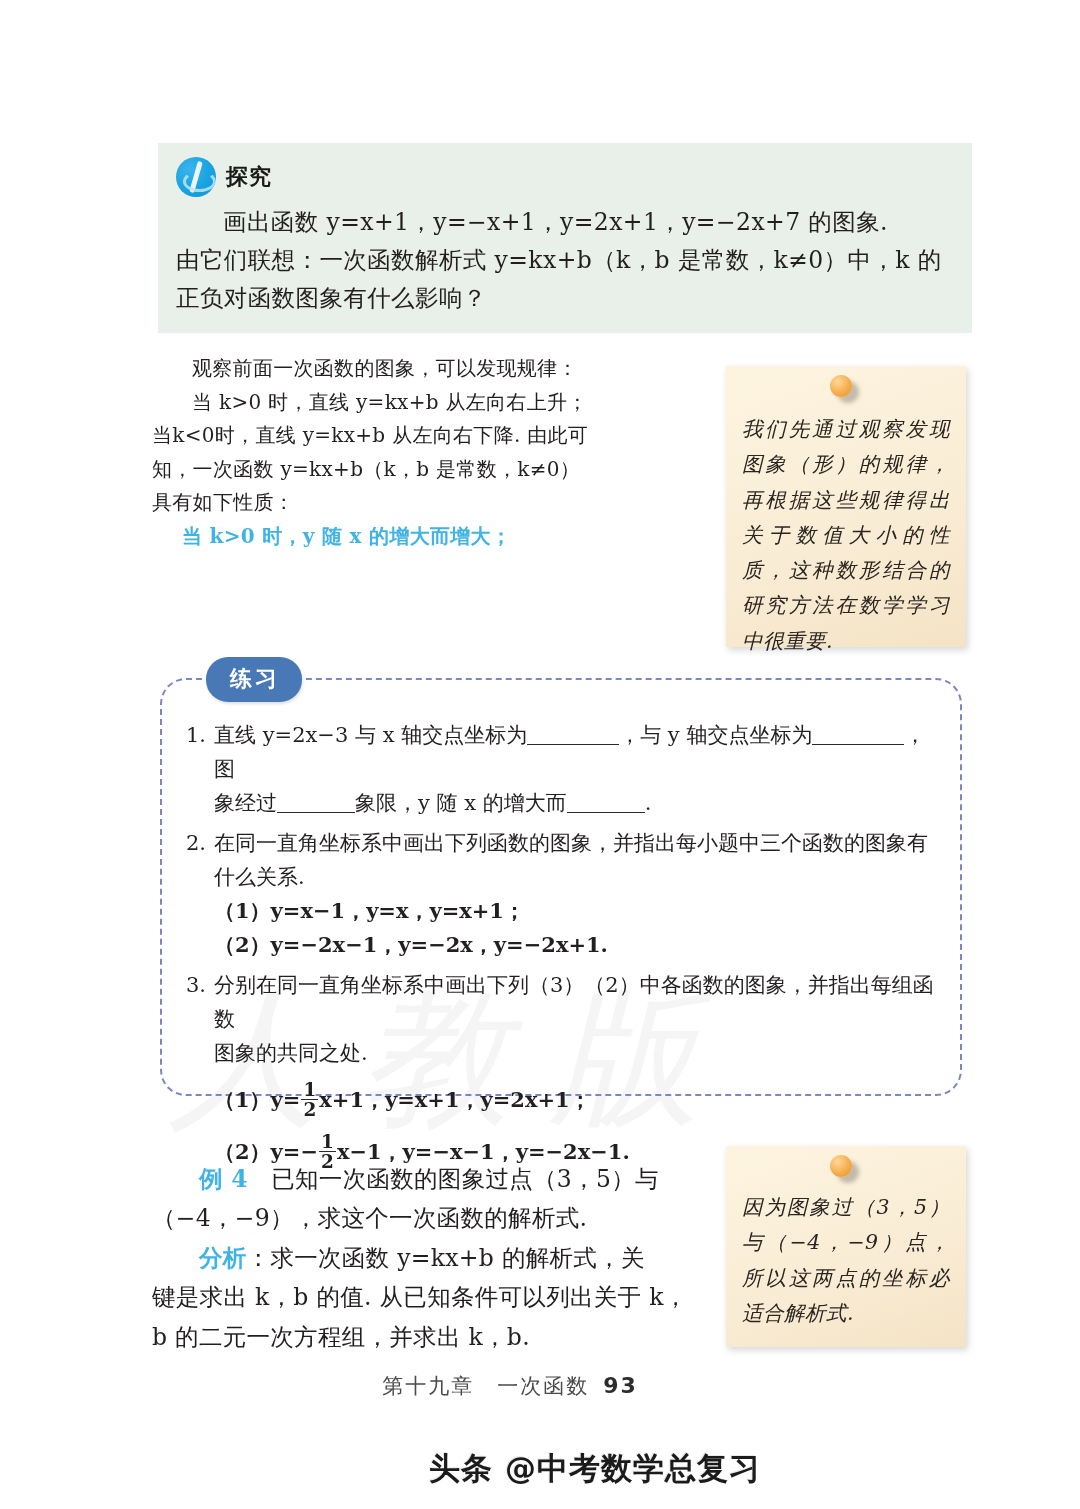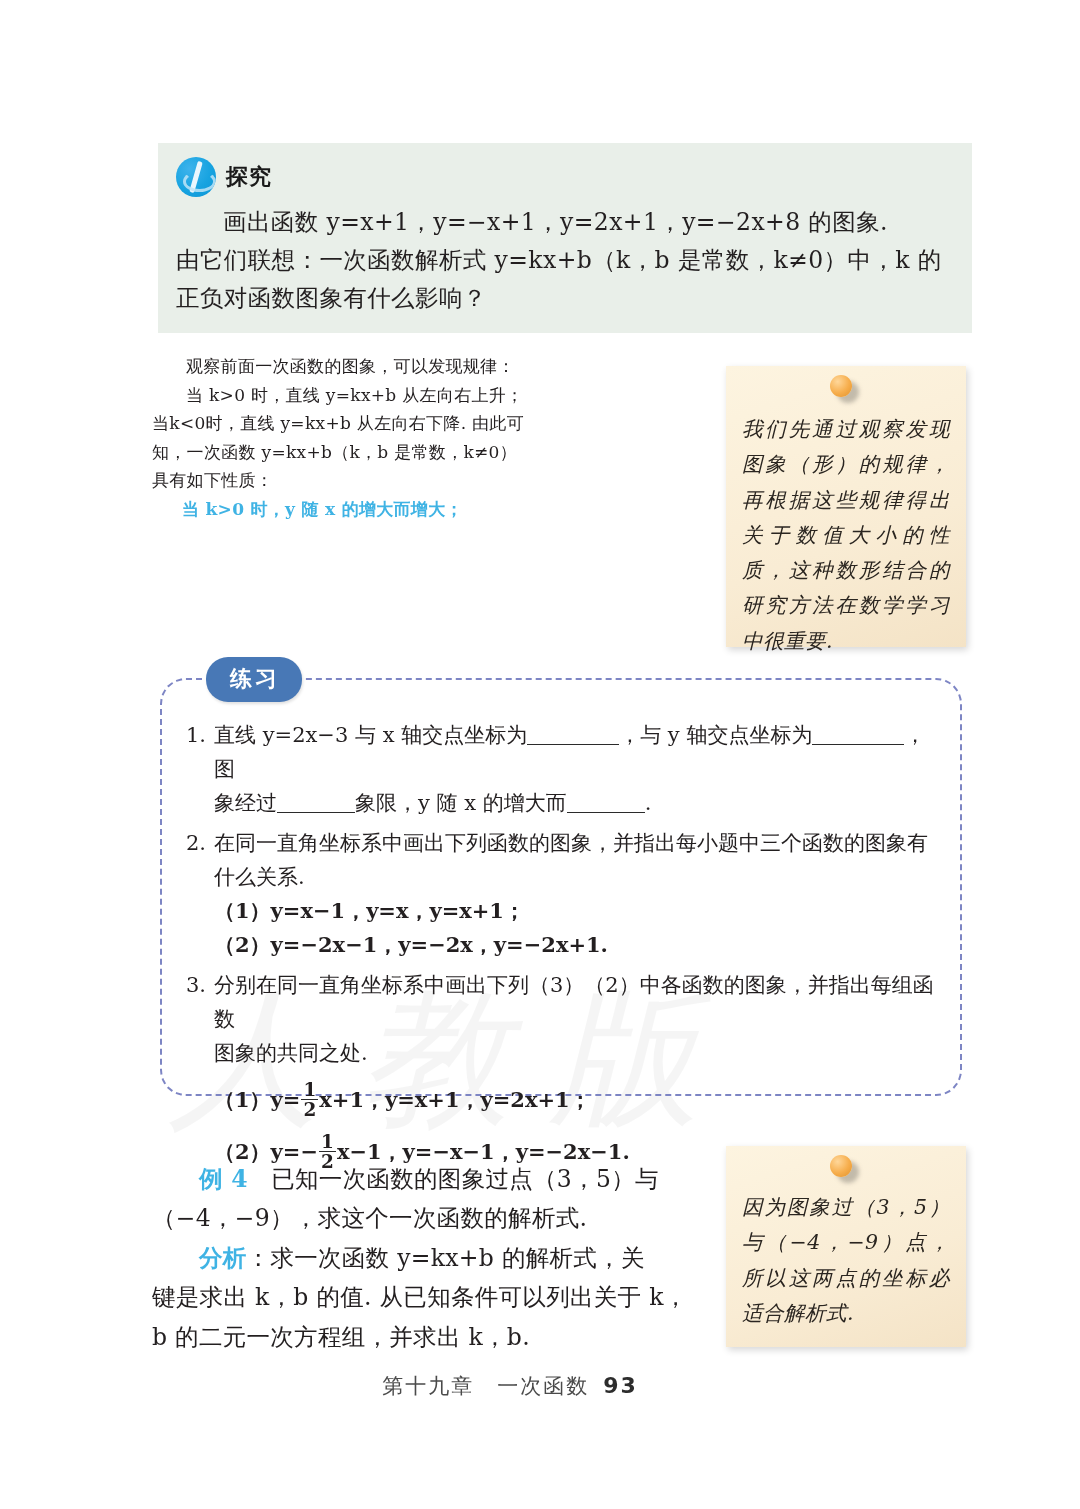--- a/index.html
+++ b/index.html
@@ -102,21 +102,21 @@
   }
   .explore-body p { margin: 0; }
   .indent2 { text-indent: 2em; }
 
   
   .prose {
     position: absolute;
     left: 152px;
     top: 352px;
     width: 548px;
-    font-size: 17px;
+    font-size: 20px;
     line-height: 1.68;
     letter-spacing: .3px;
   }
   .prose p { margin: 0; }
   .prose .hl {
     color: #3fb3e4;
     font-weight: bold;
   }
   .prose .hl-block { margin-left: 30px; }
 
@@ -287,21 +287,21 @@
 <div class="page">
 
   <div class="watermark-calli">人教版</div>
 
   <div class="explore-box">
     <div class="explore-head">
       <div class="explore-icon"></div>
       <div class="explore-title">探究</div>
     </div>
     <div class="explore-body">
-      <p class="indent2">画出函数 y=x+1，y=−x+1，y=2x+1，y=−2x+8 的图象.</p>
+      <p class="indent2">画出函数 y=x+1，y=−x+1，y=2x+1，y=−2x+7 的图象.</p>
       <p>由它们联想：一次函数解析式 y=kx+b（k，b 是常数，k≠0）中，k 的</p>
       <p>正负对函数图象有什么影响？</p>
     </div>
   </div>
 
   <div class="prose">
     <p class="indent2">观察前面一次函数的图象，可以发现规律：</p>
     <p class="indent2">当 k&gt;0 时，直线 y=kx+b 从左向右上升；</p>
     <p>当k&lt;0时，直线 y=kx+b 从左向右下降. 由此可</p>
     <p>知，一次函数 y=kx+b（k，b 是常数，k≠0）</p>
@@ -360,14 +360,15 @@
 
   <div class="sticky" id="sticky-note-2">
     <div class="sticky-pin"></div>
     <div class="sticky-text">因为图象过（3，5）与（−4，−9）点，所以这两点的坐标必适合解析式.</div>
   </div>
 
   <div class="footer">
     <span>第十九章　一次函数</span><span class="pg">93</span>
   </div>
 
+  <div class="brand-watermark">头条 @中考数学总复习</div>
 
 </div>
 
 </body></html>

